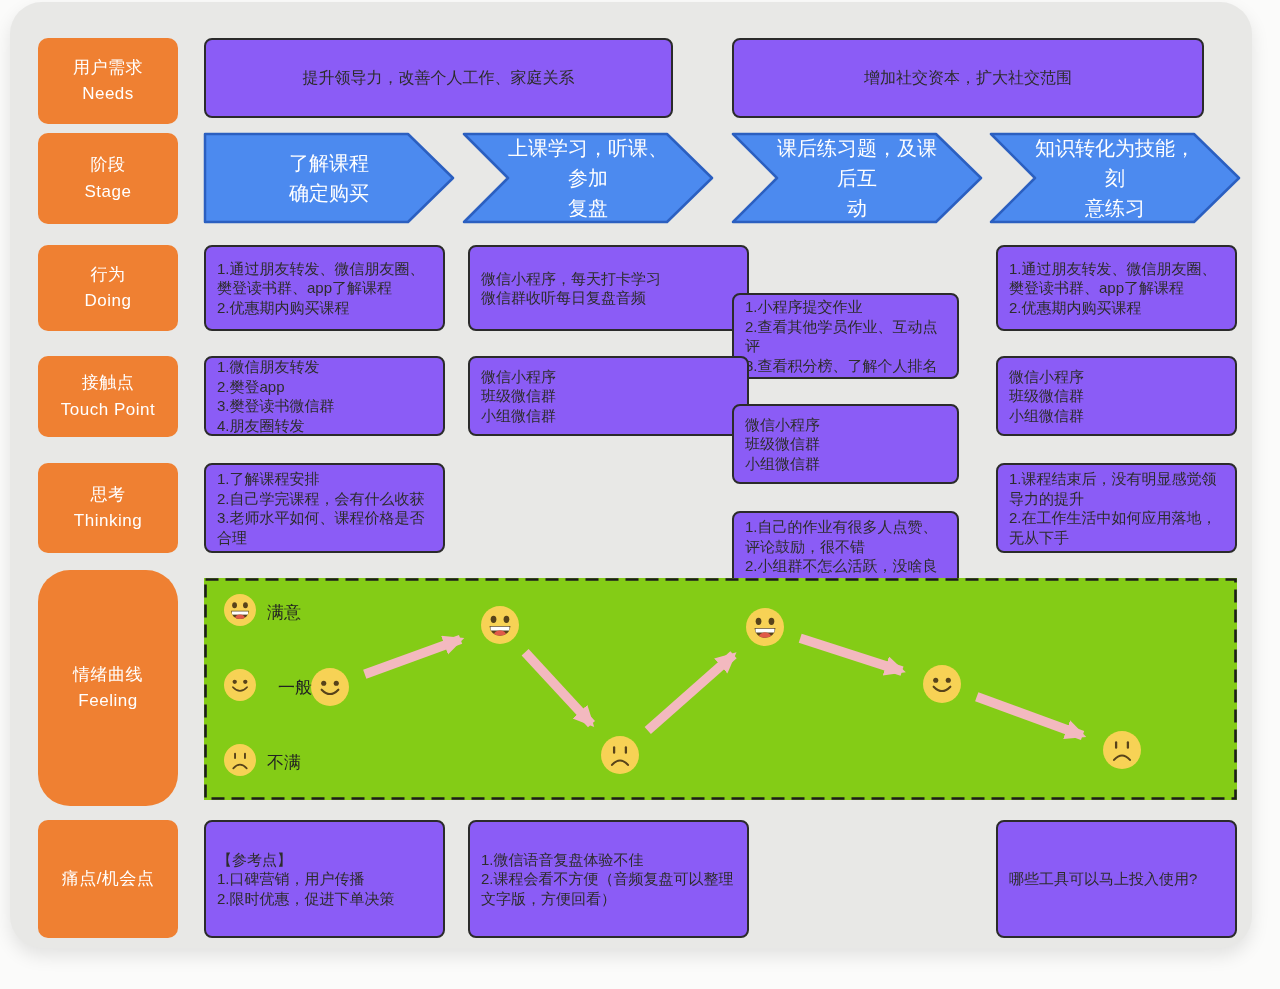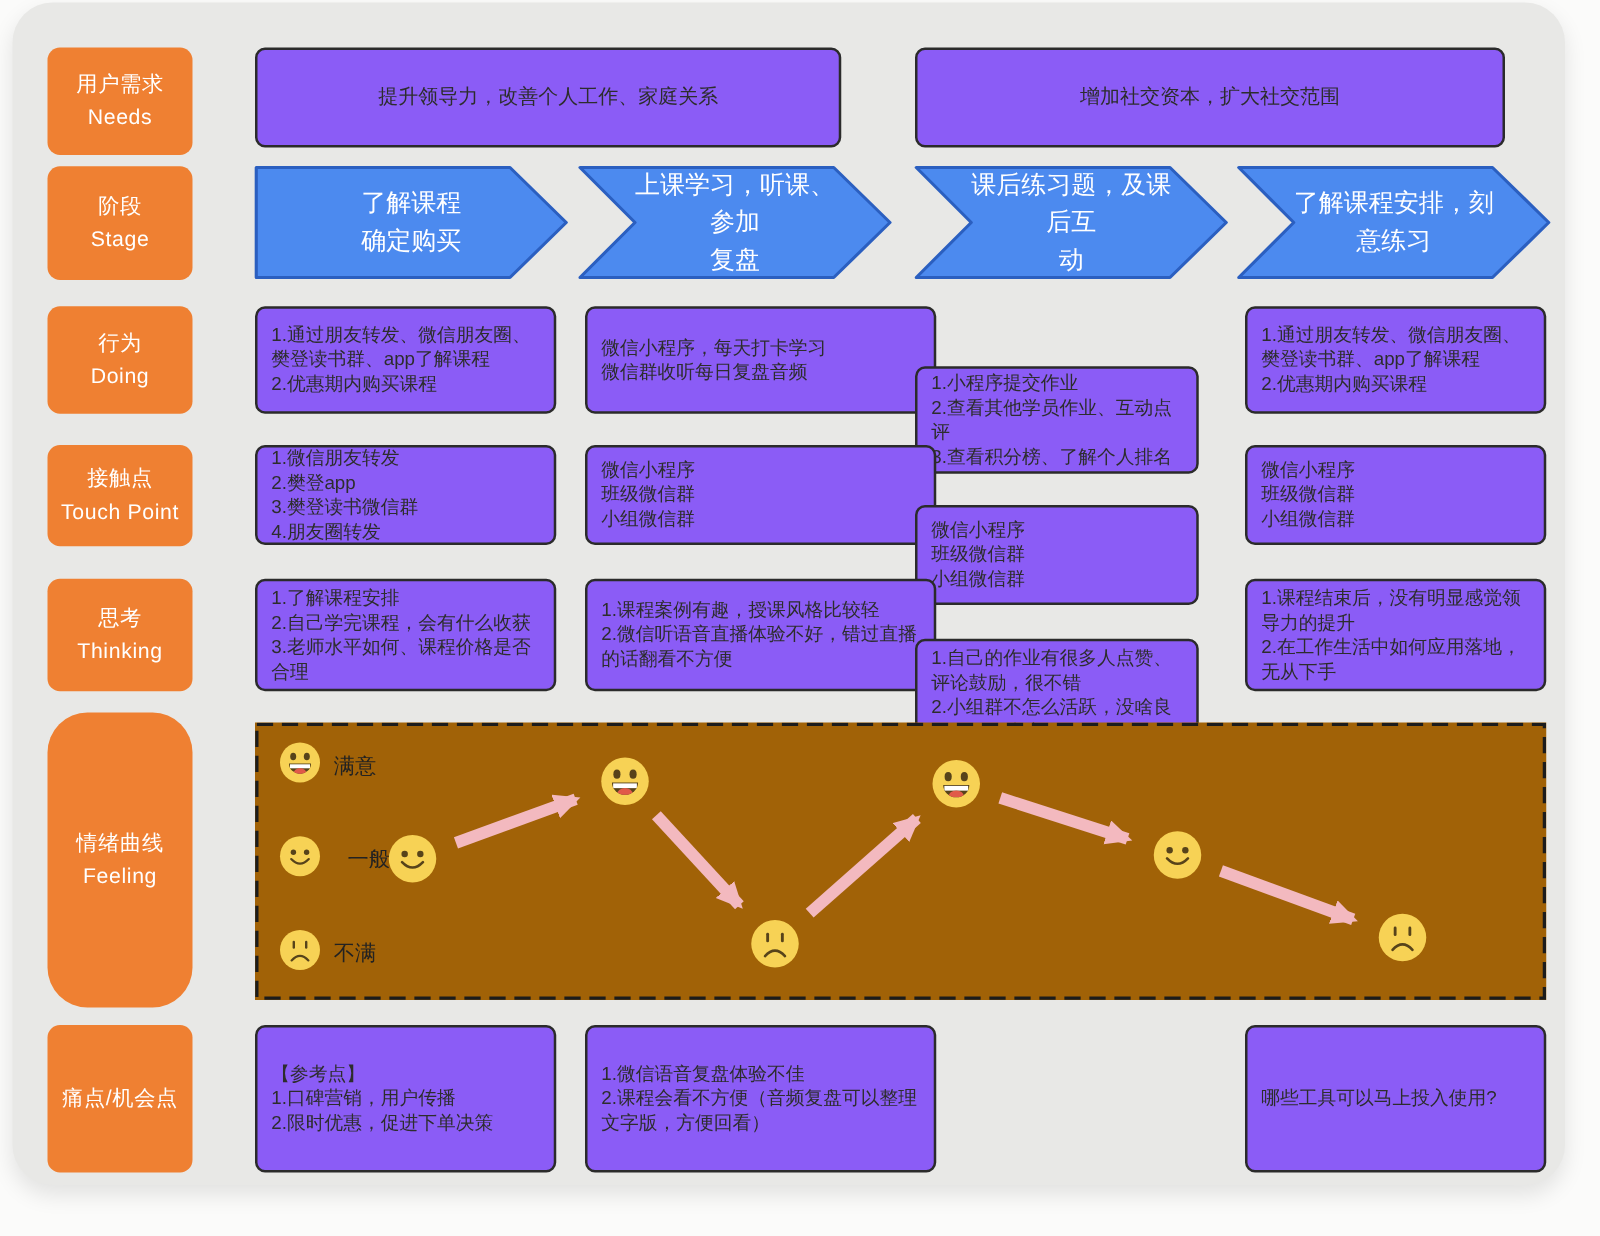--- a/index.html
+++ b/index.html
@@ -1,18 +1,18 @@
 <!DOCTYPE html>
 <html style="--orange: #EF8032; --blue-fill: #4C8AEF; --blue-border: #2B5FC0; --bg: #E8E8E6; --box-border: #2B2B2B; --text: #2D2D2D;"><head>
 <meta charset="utf-8">
 <style>
   html,body{margin:0;padding:0;background:#fbfbfa;}
   .page{position:relative;width:1280px;height:989px;font-family:"Liberation Sans","DejaVu Sans",sans-serif;overflow:hidden;}
   .bg-card{position:absolute;left:10px;top:2px;width:1242px;height:946px;background:var(--bg,#e8e8e6);border-radius:32px;box-shadow:0 8px 18px rgba(0,0,0,.10);}
-  .rowlabel{position:absolute;left:38px;width:116px;background:var(--orange,#ef8032);border-radius:10px;color:#fff;
+  .rowlabel{position:absolute;left:38px;width:140px;background:var(--orange,#ef8032);border-radius:10px;color:#fff;
     display:flex;flex-direction:column;align-items:center;justify-content:center;text-align:center;
     font-size:17px;line-height:1.55;letter-spacing:.5px;}
   .lb-needs{top:38px;height:86px;}
   .lb-stage{top:133px;height:91px;}
   .lb-doing{top:245px;height:86px;}
   .lb-touch{top:356px;height:81px;}
   .lb-think{top:463px;height:90px;}
   .lb-feel{top:570px;height:236px;border-radius:32px;}
   .lb-pain{top:820px;height:118px;}
   .cell{position:absolute;background:#8b5cf6;border:2.5px solid var(--box-border,#2b2b2b);border-radius:8px;
@@ -22,21 +22,21 @@
   .c1{left:204px;width:241px;} .c2{left:468px;width:281px;} .c3{left:732px;width:227px;margin-top:48px;} .c4{left:996px;width:241px;}
   .r-doing{top:245px;height:86px;} .r-touch{top:356px;height:80px;} .r-think{top:463px;height:90px;} .r-pain{top:820px;height:118px;}
   .needs-box{top:38px;height:80px;justify-content:center;text-align:center;font-size:16px;}
   .needs-1{left:204px;width:469px;} .needs-2{left:732px;width:472px;}
   .chev{position:absolute;top:133px;height:90px;width:250px;}
   .chev svg{position:absolute;inset:0;overflow:visible;}
   .chev polygon{fill:var(--blue-fill,#4c8aef);stroke:var(--blue-border,#2b5fc0);stroke-width:2.5;stroke-linejoin:round;}
   .chev-label{position:absolute;inset:0;display:flex;align-items:center;justify-content:center;text-align:center;
     color:#fff;font-size:20px;line-height:1.5;padding:0 38px;white-space:pre-line;}
   .chev-1{left:204px;} .chev-2{left:463px;} .chev-3{left:732px;} .chev-4{left:990px;}
-  .feel-panel{position:absolute;left:204px;top:578px;width:1033px;height:222px;background:#a16207;}
+  .feel-panel{position:absolute;left:204px;top:578px;width:1033px;height:222px;background:#84cc16;}
   .feel-panel svg.curve{position:absolute;inset:0;}
   .legend-entry{position:absolute;left:18px;display:flex;align-items:center;gap:9px;height:36px;}
   .legend-entry .lg-label{font-size:17px;color:#222;}
   .le-0{top:16px;} .le-1{top:91px;gap:20px;} .le-2{top:166px;}
 </style>
 </head>
 <body>
 
 <div class="page">
   <div class="bg-card"></div>
@@ -94,21 +94,21 @@
     <svg viewBox="0 0 250 90" preserveAspectRatio="none">
       <polygon points="1,1 204,1 249,45 204,89 1,89 45,45"></polygon>
     </svg>
     <div class="chev-label">课后练习题，及课后互
 动</div>
   </div>
   <div class="chev chev-4">
     <svg viewBox="0 0 250 90" preserveAspectRatio="none">
       <polygon points="1,1 204,1 249,45 204,89 1,89 45,45"></polygon>
     </svg>
-    <div class="chev-label">了解课程安排，刻
+    <div class="chev-label">知识转化为技能，刻
 意练习</div>
   </div>
 
   <div class="cell c1 r-doing">
       <span>1.通过朋友转发、微信朋友圈、樊登读书群、app了解课程
 2.优惠期内购买课程</span>
     </div>
   <div class="cell c2 r-doing">
       <span>微信小程序，每天打卡学习
 微信群收听每日复盘音频</span>
@@ -142,24 +142,20 @@
   <div class="cell c4 r-touch">
       <span>微信小程序
 班级微信群
 小组微信群</span>
     </div>
 
   <div class="cell c1 r-think">
       <span>1.了解课程安排
 2.自己学完课程，会有什么收获
 3.老师水平如何、课程价格是否合理</span>
-    </div>
-  <div class="cell c2 r-think">
-      <span>1.课程案例有趣，授课风格比较轻
-2.微信听语音直播体验不好，错过直播的话翻看不方便</span>
     </div>
   <div class="cell c3 r-think">
       <span>1.自己的作业有很多人点赞、评论鼓励，很不错
 2.小组群不怎么活跃，没啥良好的互动内容</span>
     </div>
   <div class="cell c4 r-think">
       <span>1.课程结束后，没有明显感觉领导力的提升
 2.在工作生活中如何应用落地，无从下手</span>
     </div>
 

